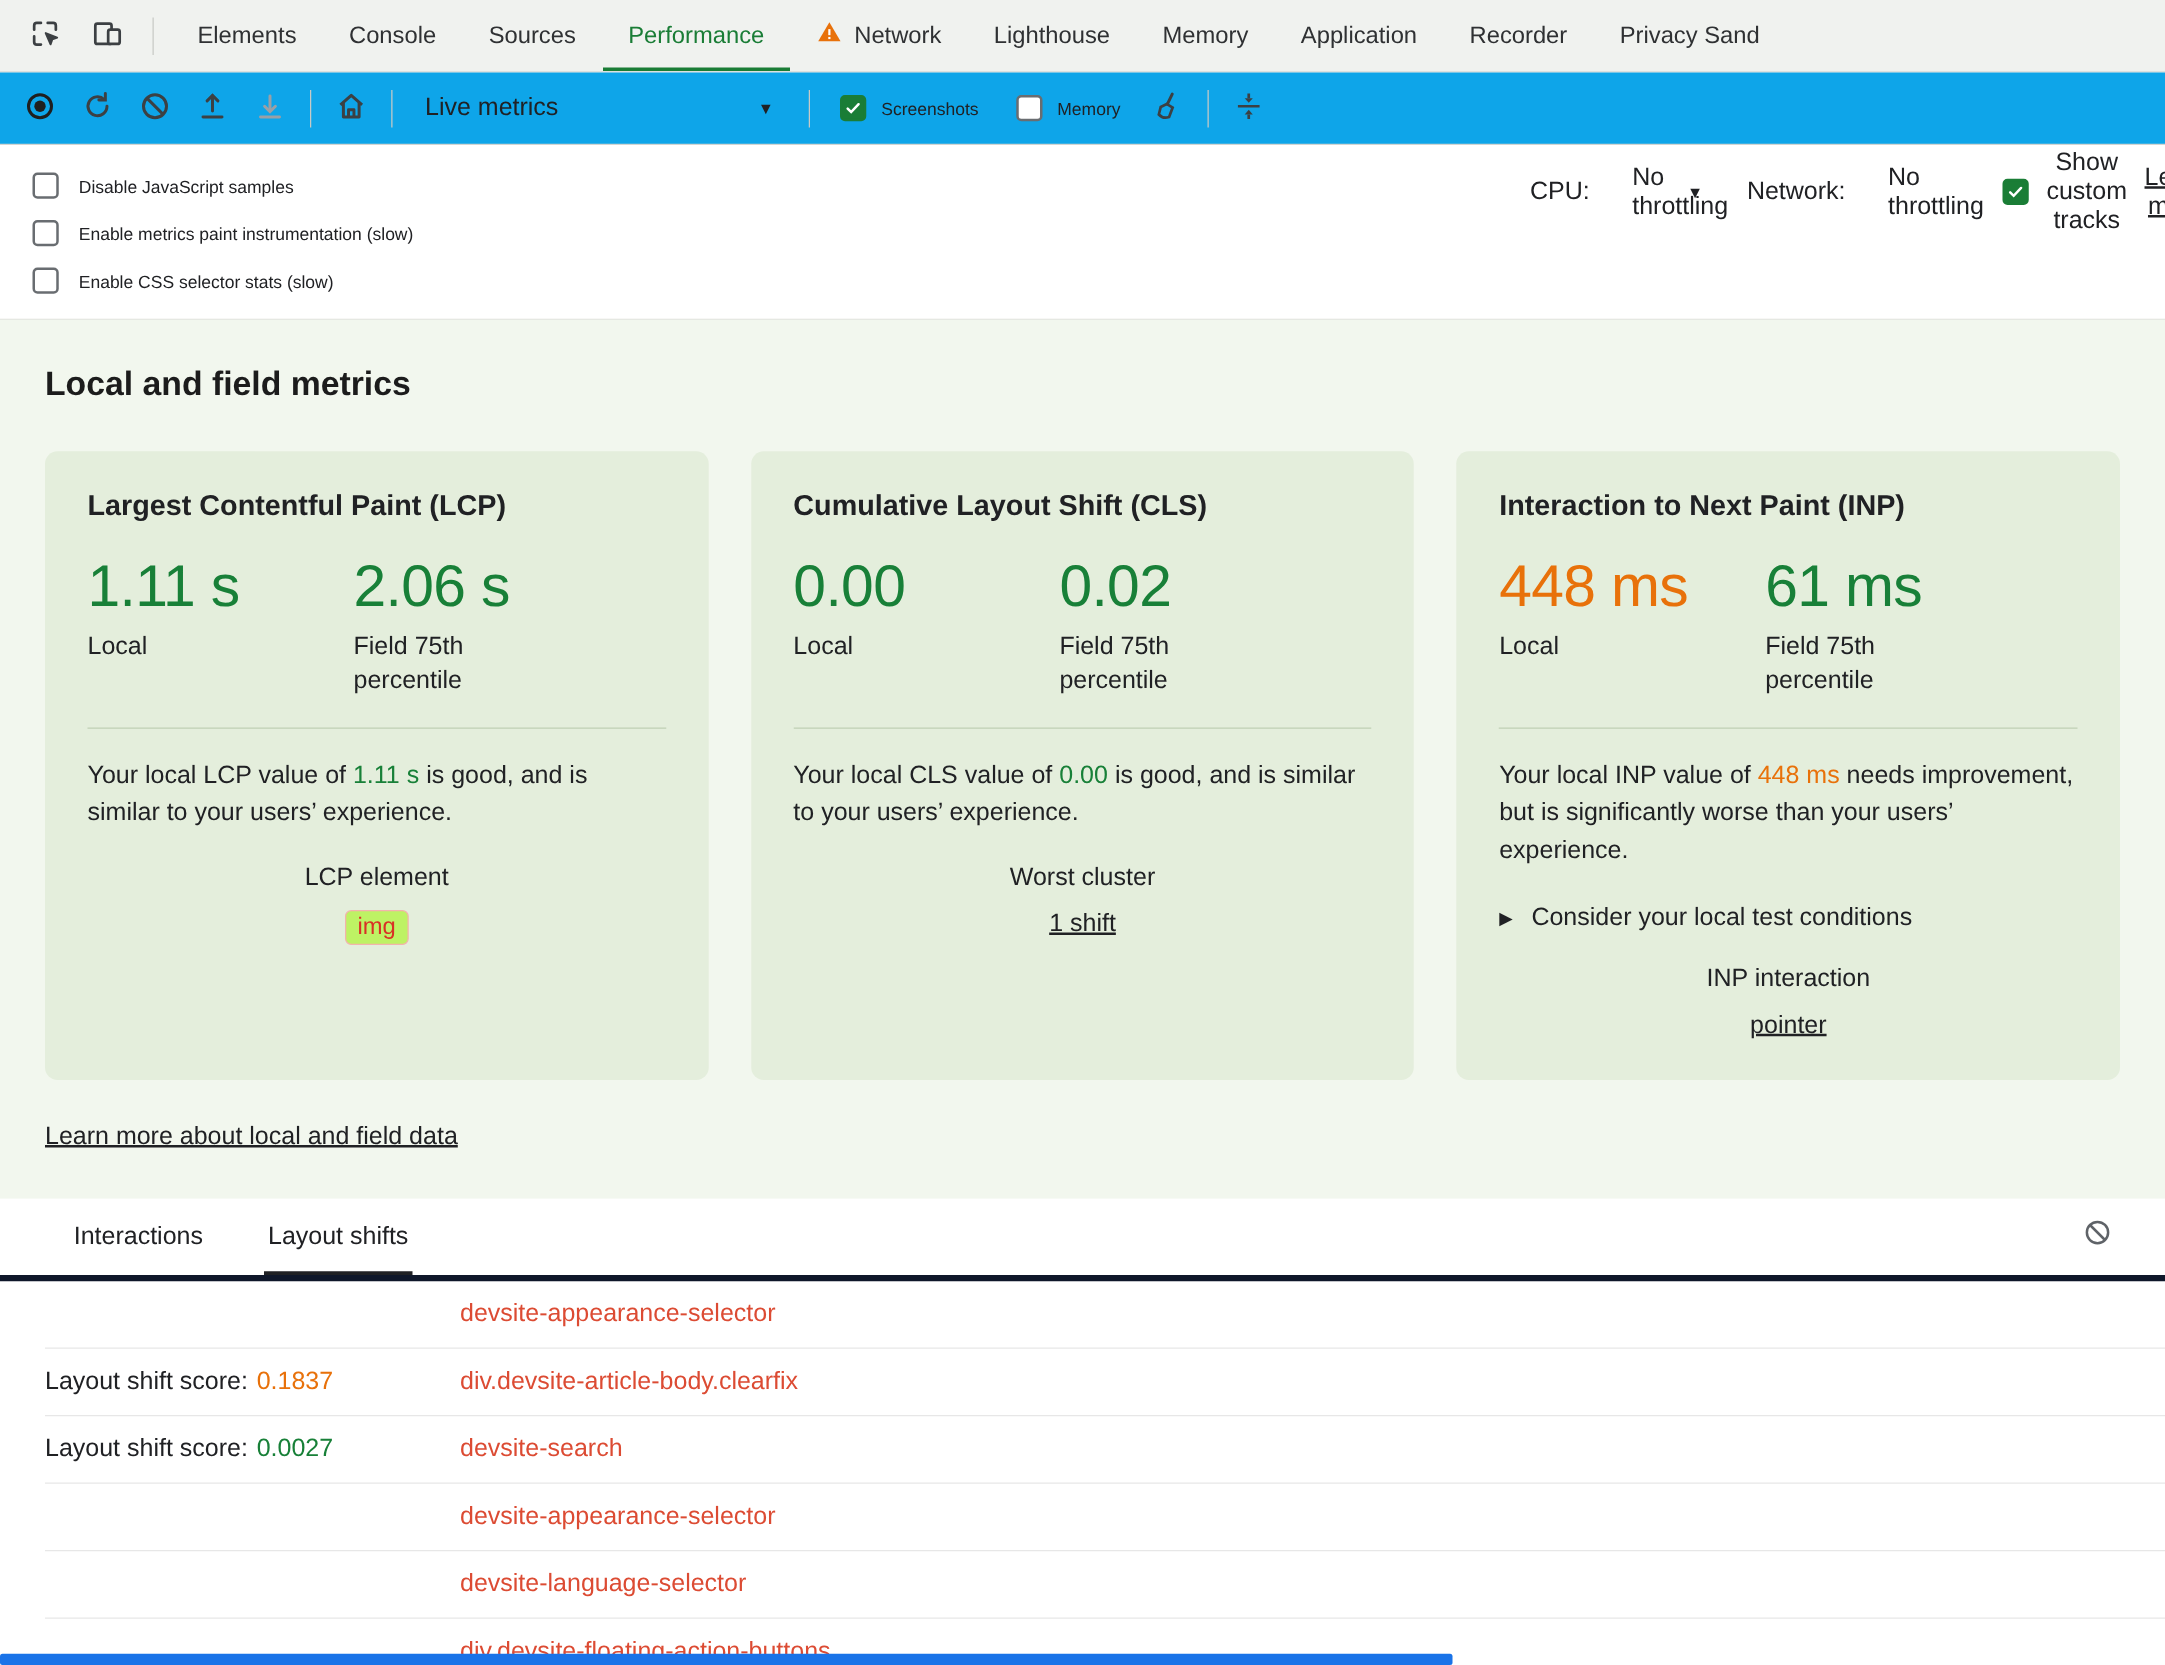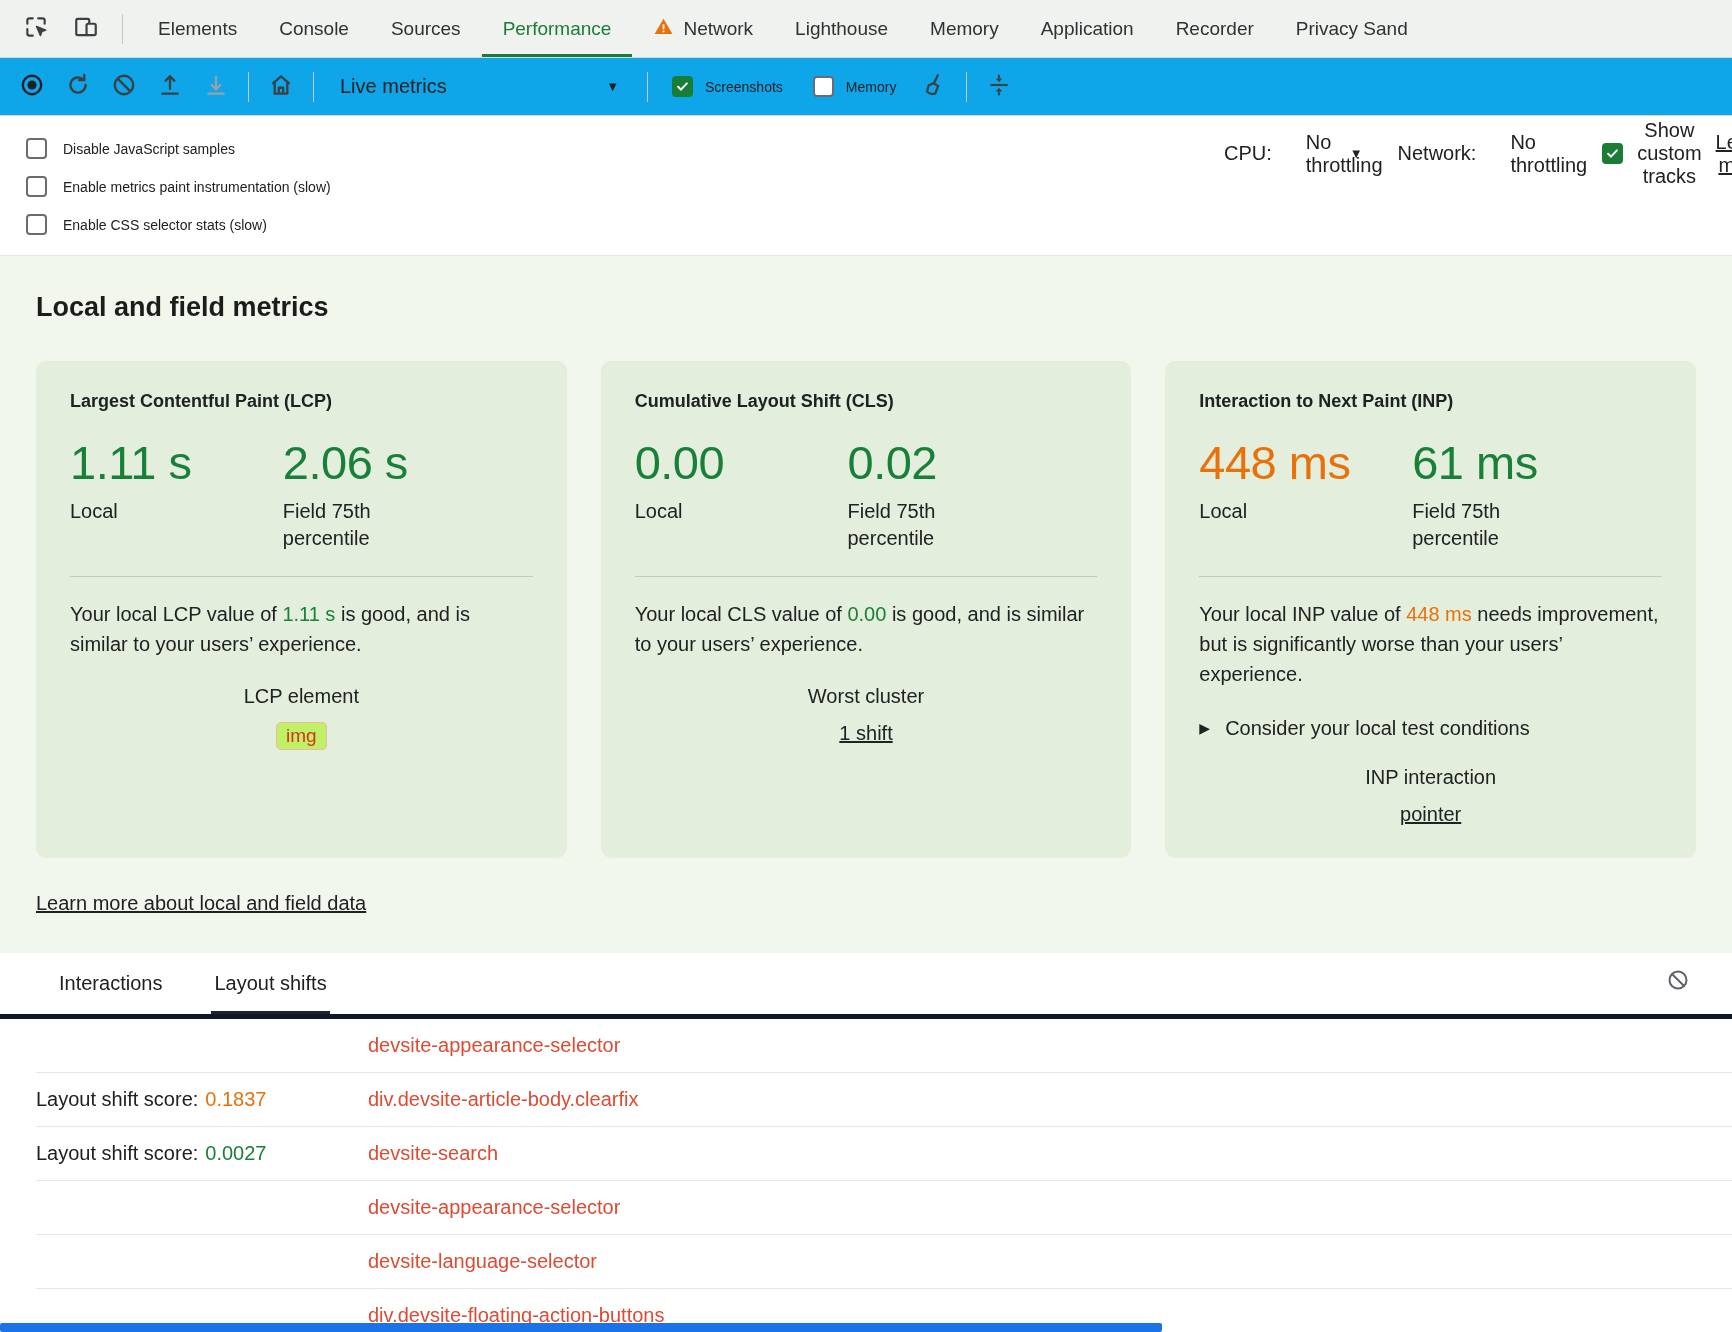--- a/index.html
+++ b/index.html
@@ -36,21 +36,21 @@
   .sel-label { margin-right:34px; }
   .sel-arrow { position:absolute; right:20px; font-size:13px; }
   .ct-row { display:flex; align-items:center; gap:14px; font-size:20px; height:31px;text-align:center; }
   .text-link { color:#202124; text-decoration:underline; cursor:pointer; }
 
   
   .metrics { background:#f2f7ee; border-top:1px solid #e5e8e2; padding:36px 36px 38px; }
   .metrics h2 { font-size:27px; font-weight:700; color:#1c1c1c; }
   .cards { display:flex; gap:34px; margin-top:38px; }
   .card { flex:1; background:#e4eedc; border-radius:10px; padding:30px 34px 32px; }
-  .card-title { font-size:18px; font-weight:600; }
+  .card-title { font-size:23px; font-weight:600; }
   .vals { display:flex; margin-top:26px; }
   .val-col.local { width:46%; }
   .big { font-size:47px; line-height:1.08; letter-spacing:-0.5px; }
   .green { color:#188038; }
   .orange { color:#e8710a; }
   .val-label { font-size:20px; margin-top:9px; max-width:135px; line-height:1.35; }
   .card-divider { border-top:1px solid #bfcfb4; margin-top:24px; }
   .card-desc { font-size:20px; line-height:1.5; margin-top:22px; }
   .green-text { color:#188038; font-weight:500; }
   .orange-text { color:#e8710a; font-weight:500; }

